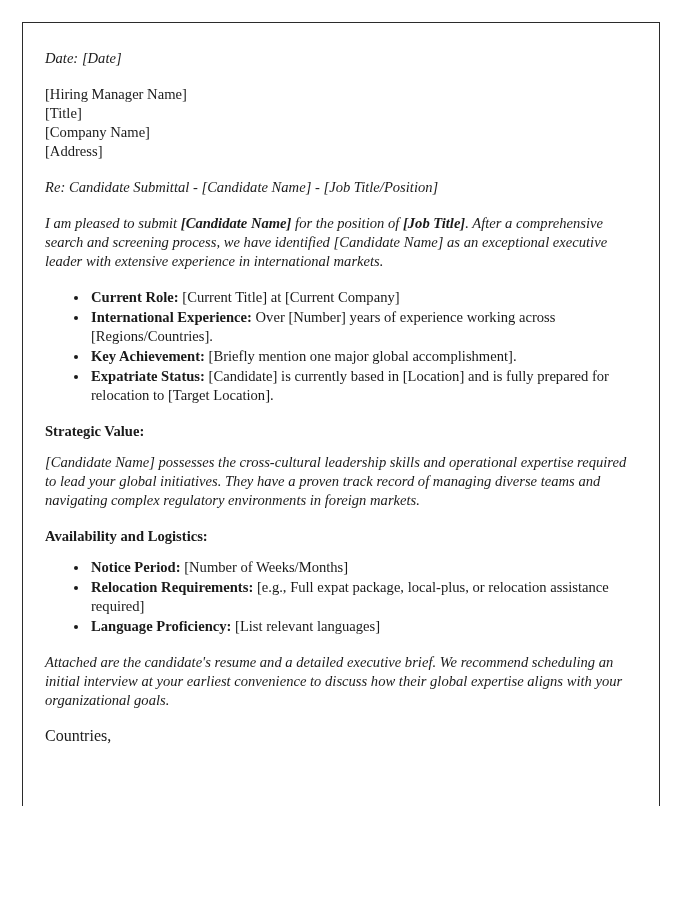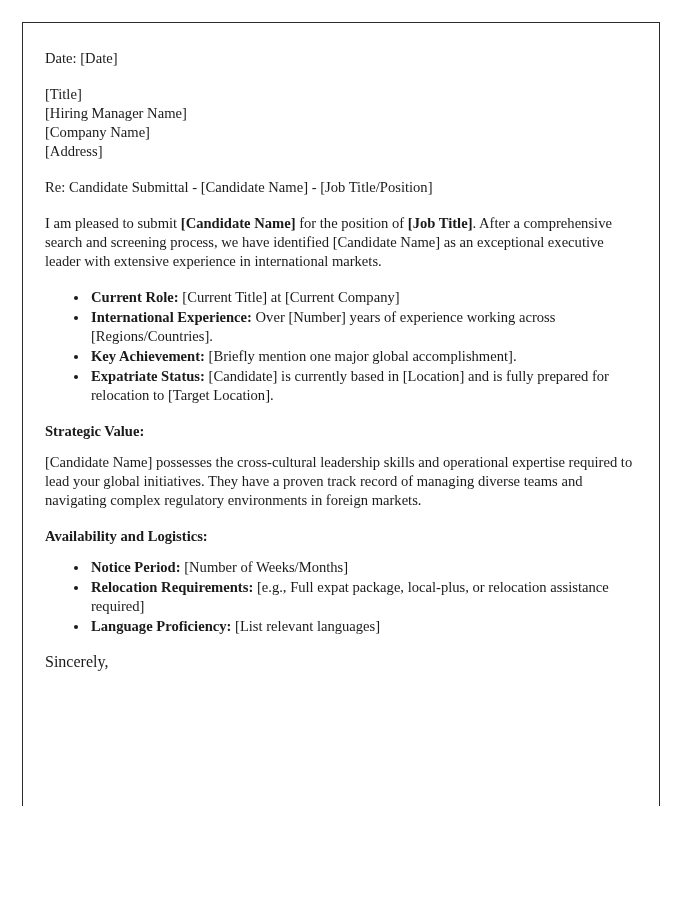--- a/index.html
+++ b/index.html
@@ -51,20 +51,21 @@
   .block {
     margin: 0 0 17px 0;
   }
 
   .block-line {
     white-space: nowrap;
   }
 
   .para {
     margin: 0 0 17px 0;
+    font-style: italic;
   }
 
   .heading {
     margin: 0 0 12px 0;
     font-weight: bold;
   }
 
   ul.bullets {
     margin: 0 0 17px 0;
     padding: 0 0 0 44px;
@@ -89,22 +90,22 @@
 </head>
 <body>
 
 <div class="page-wrap">
   <div class="page">
     <div class="page-inner">
 
       <div class="para">Date: [Date]</div>
 
       <div class="block">
+        <div class="block-line">[Hiring Manager Name]</div>
         <div class="block-line">[Title]</div>
-        <div class="block-line">[Hiring Manager Name]</div>
         <div class="block-line">[Company Name]</div>
         <div class="block-line">[Address]</div>
       </div>
 
       <div class="para">Re: Candidate Submittal - [Candidate Name] - [Job Title/Position]</div>
 
 
       <div class="para"><span>I am pleased to submit </span><b>[Candidate Name]</b><span> for the position of </span><b>[Job Title]</b><span>. After a comprehensive search and screening process, we have identified [Candidate Name] as an exceptional executive leader with extensive experience in international markets.</span></div>
 
 
@@ -120,18 +121,19 @@
       <div class="para">[Candidate Name] possesses the cross-cultural leadership skills and operational expertise required to lead your global initiatives. They have a proven track record of managing diverse teams and navigating complex regulatory environments in foreign markets.</div>
 
       <div class="heading">Availability and Logistics:</div>
 
       <ul class="bullets">
         <li><b>Notice Period:</b><span> [Number of Weeks/Months]</span></li>
         <li><b>Relocation Requirements:</b><span> [e.g., Full expat package, local-plus, or relocation assistance required]</span></li>
         <li><b>Language Proficiency:</b><span> [List relevant languages]</span></li>
       </ul>
 
+      <div class="para">Attached are the candidate's resume and a detailed executive brief. We recommend scheduling an initial interview at your earliest convenience to discuss how their global expertise aligns with your organizational goals.</div>
 
-      <div class="sig">Sincerely,</div>
+      <div class="sig">Countries,</div>
 
     </div>
   </div>
 </div>
 
 </body></html>

